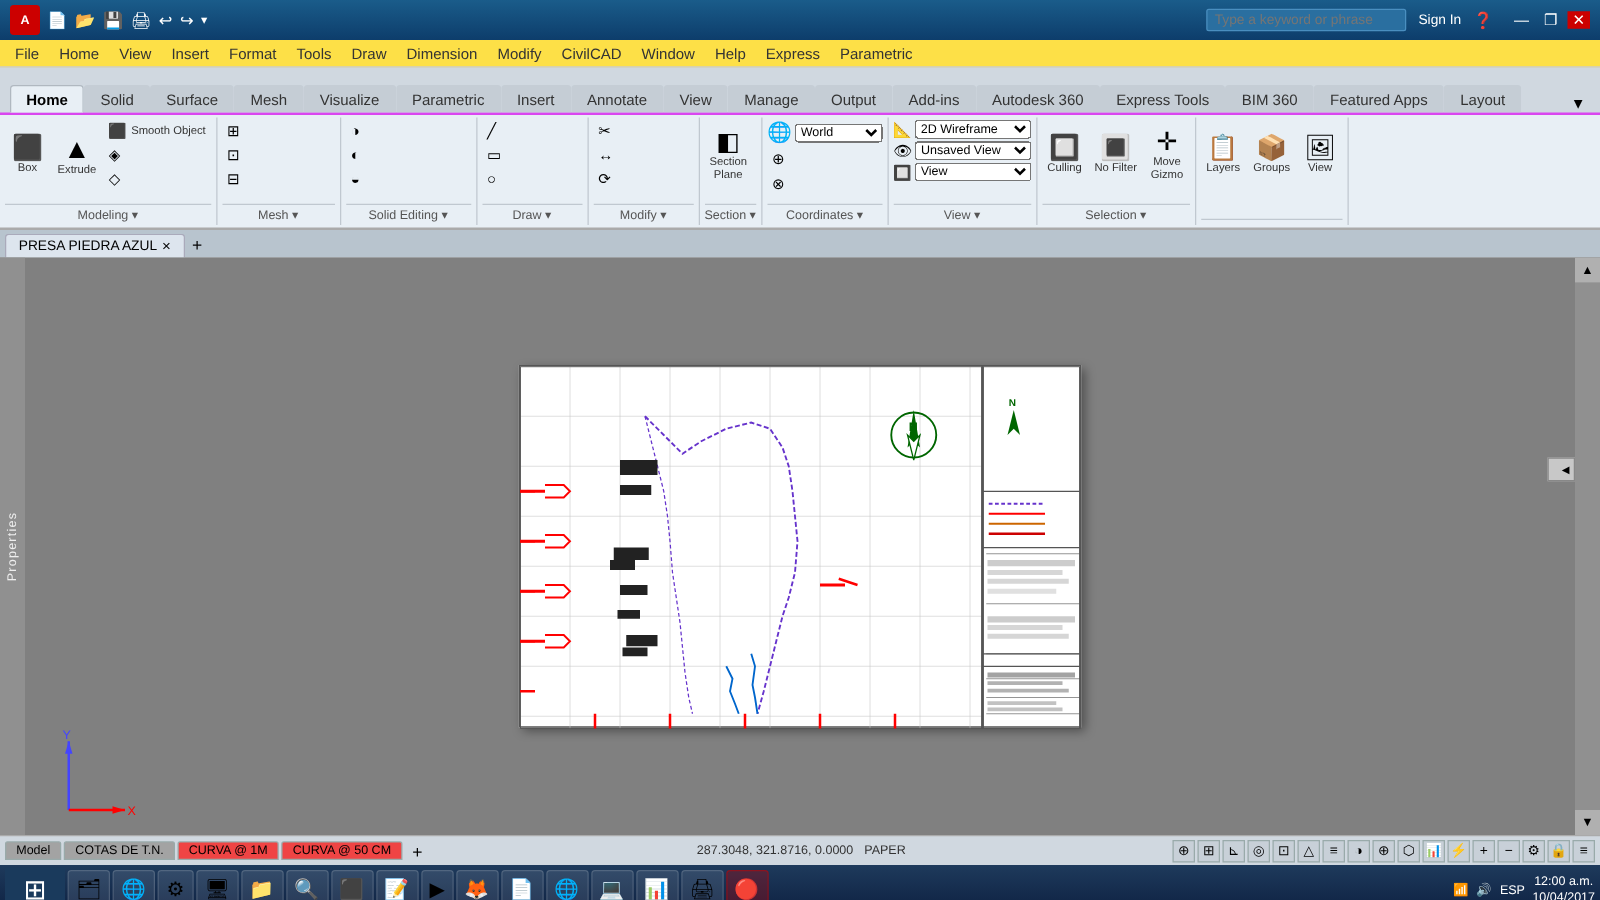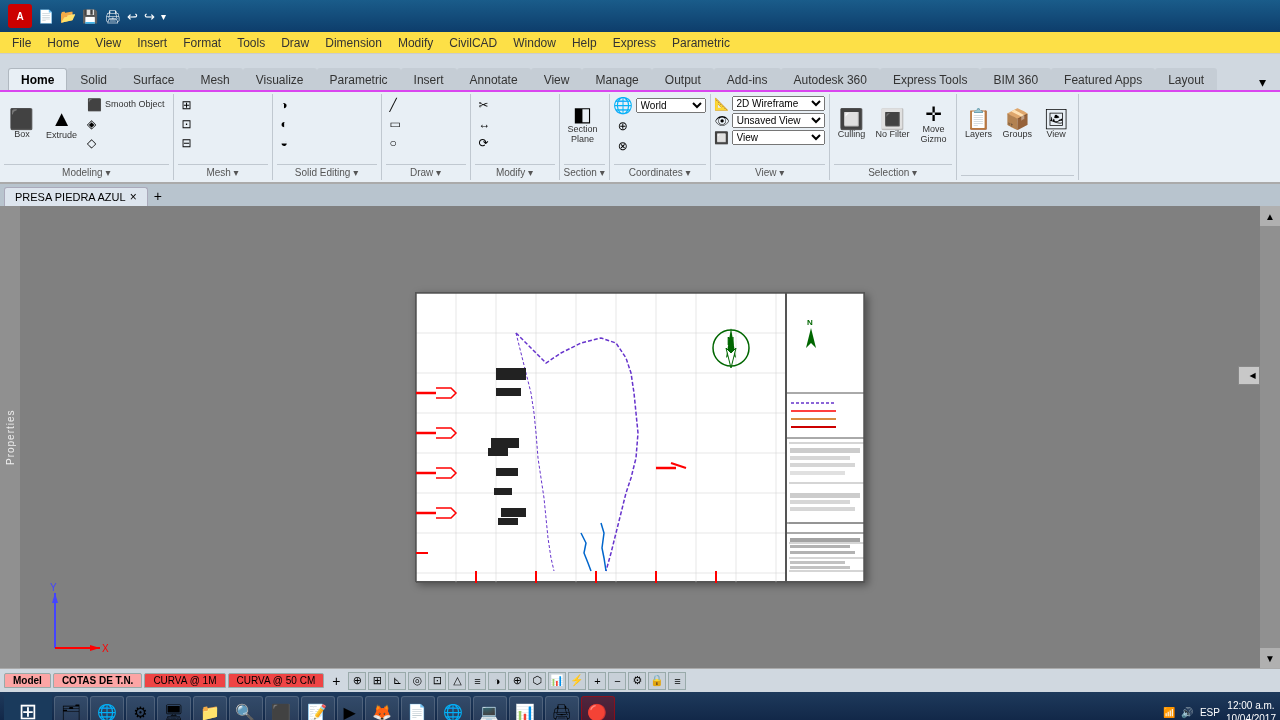--- a/index.html
+++ b/index.html
@@ -258,21 +258,21 @@
       gap: 2px;
     }
     .status-tab {
       padding: 1px 8px;
       background: #ef4444;
       border: 1px solid #9aa;
       border-radius: 2px 2px 0 0;
       cursor: pointer;
       font-size: 10px;
     }
-    .status-tab.active { background: #fca5a5; font-weight: bold; }
+    .status-tab.active { background: #a3a3a3; font-weight: normal; }
     .status-coords {
       flex: 1;
       text-align: center;
       font-size: 10px;
       color: #333;
     }
     .status-icons {
       display: flex; align-items: center; gap: 2px;
     }
     .status-icon-btn {
@@ -320,20 +320,29 @@
   <div class="title-left">
     <div class="autocad-logo">A</div>
 
     <span style="color:white;font-size:13px;cursor:pointer;">📄</span>
     <span style="color:white;font-size:13px;cursor:pointer;">📂</span>
     <span style="color:white;font-size:13px;cursor:pointer;">💾</span>
     <span style="color:white;font-size:13px;cursor:pointer;">🖨</span>
     <span style="color:white;font-size:13px;cursor:pointer;">↩</span>
     <span style="color:white;font-size:13px;cursor:pointer;">↪</span>
     <span style="color:white;font-size:10px;cursor:pointer;">▾</span>
+  </div>
+  <div class="title-right">
+    <input class="search-box" type="text" placeholder="Type a keyword or phrase" style="">
+    <span style="color:white;cursor:pointer;font-size:11px;padding:0 6px;">Sign In</span>
+    <span style="color:white;font-size:13px;cursor:pointer;">❓</span>
+    <span style="width:4px;"></span>
+    <span style="color:white;cursor:pointer;padding:0 4px;">—</span>
+    <span style="color:white;cursor:pointer;padding:0 4px;">❐</span>
+    <span style="color:white;cursor:pointer;padding:0 4px;background:#cc0000;">✕</span>
   </div>
 </div>
 
 <div id="menu-bar">
   <span class="menu-item">File</span>
   <span class="menu-item">Home</span>
   <span class="menu-item">View</span>
   <span class="menu-item">Insert</span>
   <span class="menu-item">Format</span>
   <span class="menu-item">Tools</span>
@@ -703,20 +712,24 @@
     </svg>
   </div>
 </div>
 
 <div id="status-bar">
   <div class="status-tab active">Model</div>
   <div class="status-tab active">COTAS DE T.N.</div>
   <div class="status-tab">CURVA @ 1M</div>
   <div class="status-tab">CURVA @ 50 CM</div>
   <div class="doc-tab-add">+</div>
+  <div class="status-coords">
+    <span>287.3048, 321.8716, 0.0000</span>
+    <span style="margin-left:6px;"> <span>PAPER</span></span>
+  </div>
   <div class="status-icons">
     <div class="status-icon-btn">⊕</div>
     <div class="status-icon-btn">⊞</div>
     <div class="status-icon-btn">⊾</div>
     <div class="status-icon-btn">◎</div>
     <div class="status-icon-btn">⊡</div>
     <div class="status-icon-btn">△</div>
     <div class="status-icon-btn">≡</div>
     <div class="status-icon-btn">◑</div>
     <div class="status-icon-btn">⊕</div>

